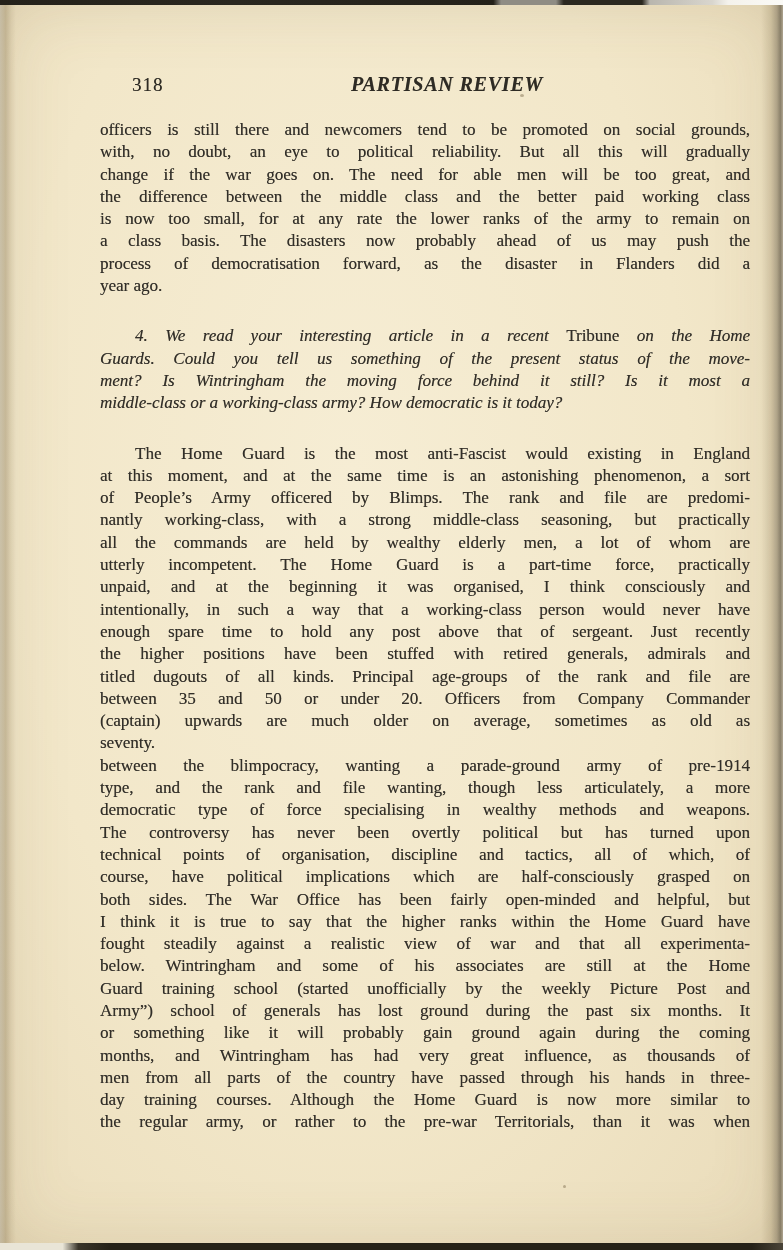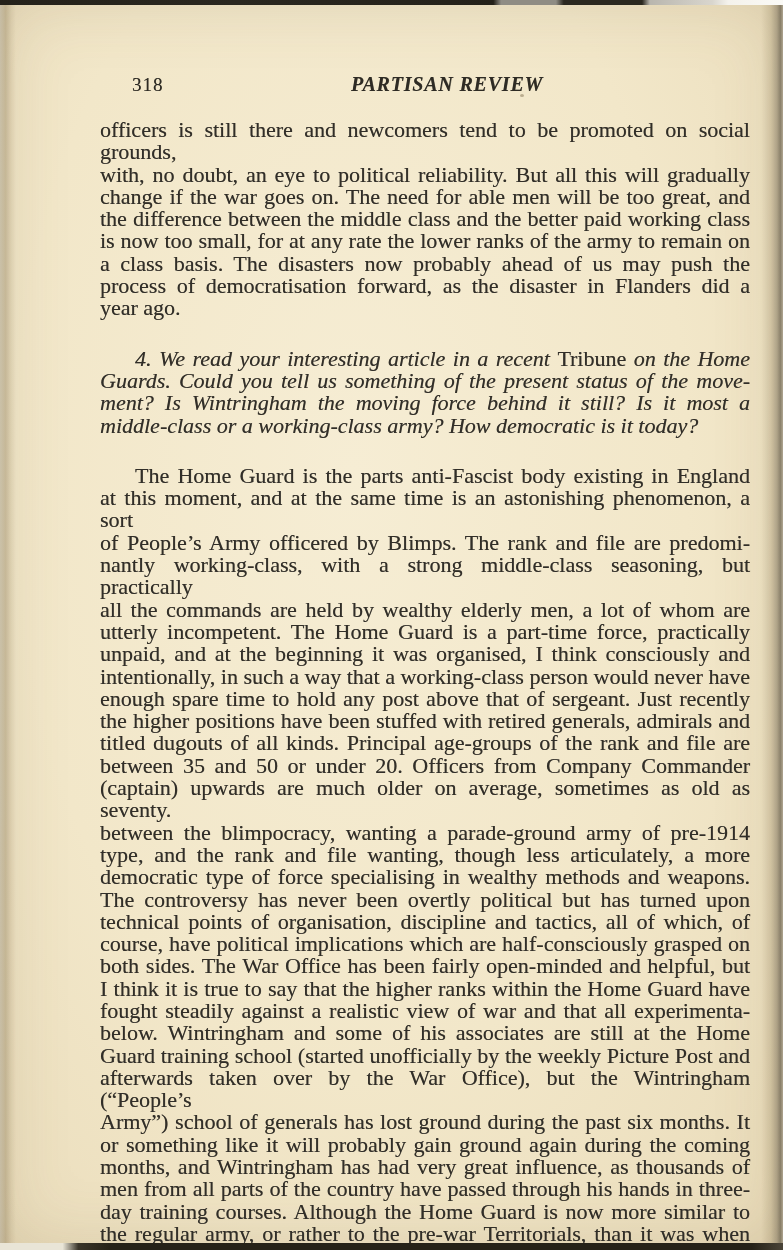--- a/index.html
+++ b/index.html
@@ -68,21 +68,21 @@
     text-align: center; transform: translateX(22px);
     font-size: 20px; font-weight: 700; font-style: italic;
     letter-spacing: 0.8px;
     text-shadow: 0.3px 0.3px 0.4px rgba(46, 43, 36, 0.5);
   }
 
   
   .text-block {
     position: absolute; top: 119px; left: 100px; width: 650px;
     color: #312e28;
-    font-size: 22px; line-height: 22.3px;
+    font-size: 17px; line-height: 22.3px;
     text-shadow: 0.25px 0.25px 0.35px rgba(49, 46, 40, 0.55);
   }
   .line { text-align: justify; text-align-last: justify; white-space: normal; }
   .line.short { text-align-last: left; }
   .line.indent { text-indent: 35px; margin-top: 28px; }
   .it { font-style: italic; }
   .rm { font-style: normal; }
 </style>
 </head>
 <body>
@@ -100,21 +100,21 @@
       <div class="line"><span class="rm">change if the war goes on.  The need for able men will be too great, and</span></div>
       <div class="line"><span class="rm">the difference between the middle class and the better paid working class</span></div>
       <div class="line"><span class="rm">is now too small, for at any rate the lower ranks of the army to remain on</span></div>
       <div class="line"><span class="rm">a class basis.  The disasters now probably ahead of us may push the</span></div>
       <div class="line"><span class="rm">process of democratisation forward, as the disaster in Flanders did a</span></div>
       <div class="line short"><span class="rm">year ago.</span></div>
       <div class="line indent"><span class="it">4.  We read your interesting article in a recent </span><span class="rm">Tribune</span><span class="it"> on the Home</span></div>
       <div class="line"><span class="it">Guards.  Could you tell us something of the present status of the move-</span></div>
       <div class="line"><span class="it">ment?  Is Wintringham the moving force behind it still?  Is it most a</span></div>
       <div class="line short"><span class="it">middle-class or a working-class army?  How democratic is it today?</span></div>
-      <div class="line indent"><span class="rm">The Home Guard is the parts anti-Fascist body existing in England</span></div>
+      <div class="line indent"><span class="rm">The Home Guard is the most anti-Fascist would existing in England</span></div>
       <div class="line"><span class="rm">at this moment, and at the same time is an astonishing phenomenon, a sort</span></div>
       <div class="line"><span class="rm">of People’s Army officered by Blimps.  The rank and file are predomi-</span></div>
       <div class="line"><span class="rm">nantly working-class, with a strong middle-class seasoning, but practically</span></div>
       <div class="line"><span class="rm">all the commands are held by wealthy elderly men, a lot of whom are</span></div>
       <div class="line"><span class="rm">utterly incompetent.  The Home Guard is a part-time force, practically</span></div>
       <div class="line"><span class="rm">unpaid, and at the beginning it was organised, I think consciously and</span></div>
       <div class="line"><span class="rm">intentionally, in such a way that a working-class person would never have</span></div>
       <div class="line"><span class="rm">enough spare time to hold any post above that of sergeant.  Just recently</span></div>
       <div class="line"><span class="rm">the higher positions have been stuffed with retired generals, admirals and</span></div>
       <div class="line"><span class="rm">titled dugouts of all kinds.  Principal age-groups of the rank and file are</span></div>
@@ -125,21 +125,20 @@
       <div class="line"><span class="rm">type, and the rank and file wanting, though less articulately, a more</span></div>
       <div class="line"><span class="rm">democratic type of force specialising in wealthy methods and weapons.</span></div>
       <div class="line"><span class="rm">The controversy has never been overtly political but has turned upon</span></div>
       <div class="line"><span class="rm">technical points of organisation, discipline and tactics, all of which, of</span></div>
       <div class="line"><span class="rm">course, have political implications which are half-consciously grasped on</span></div>
       <div class="line"><span class="rm">both sides.  The War Office has been fairly open-minded and helpful, but</span></div>
       <div class="line"><span class="rm">I think it is true to say that the higher ranks within the Home Guard have</span></div>
       <div class="line"><span class="rm">fought steadily against a realistic view of war and that all experimenta-</span></div>
       <div class="line"><span class="rm">below.  Wintringham and some of his associates are still at the Home</span></div>
       <div class="line"><span class="rm">Guard training school (started unofficially by the weekly Picture Post and</span></div>
-      <div class="line"><span class="rm">afterwards taken over by the War Office), but the Wintringham (“People’s</span></div>
       <div class="line"><span class="rm">Army”) school of generals has lost ground during the past six months. It</span></div>
       <div class="line"><span class="rm">or something like it will probably gain ground again during the coming</span></div>
       <div class="line"><span class="rm">months, and Wintringham has had very great influence, as thousands of</span></div>
       <div class="line"><span class="rm">men from all parts of the country have passed through his hands in three-</span></div>
       <div class="line"><span class="rm">day training courses. Although the Home Guard is now more similar to</span></div>
       <div class="line"><span class="rm">the regular army, or rather to the pre-war Territorials, than it was when</span></div>
     </div>
 
   <div class="edge-left"></div>
   <div class="edge-right"></div>

